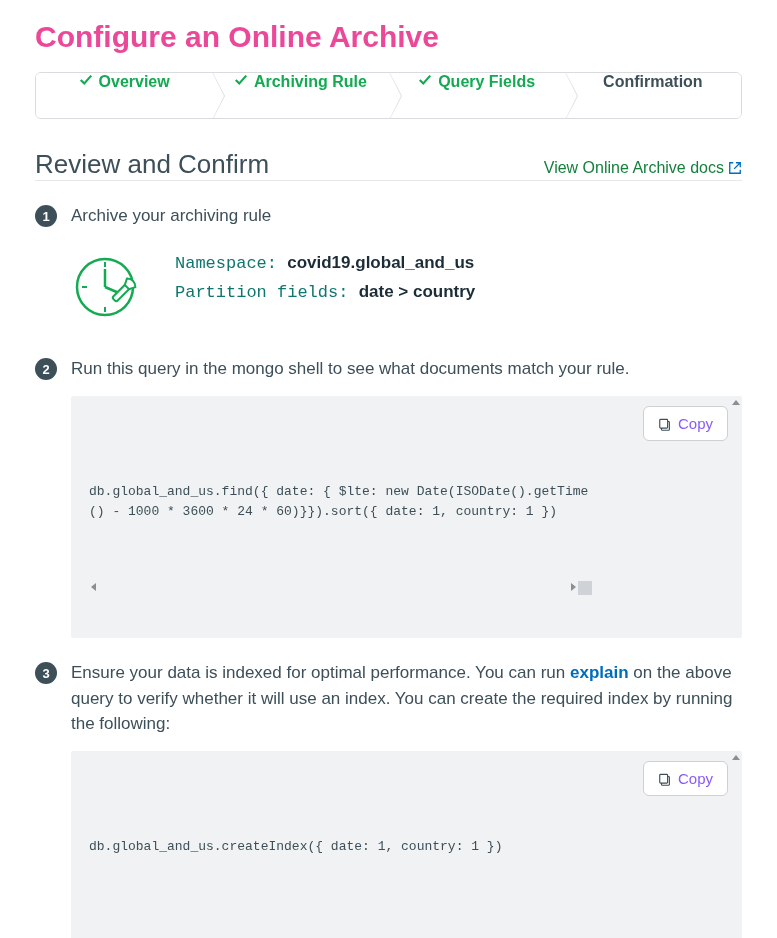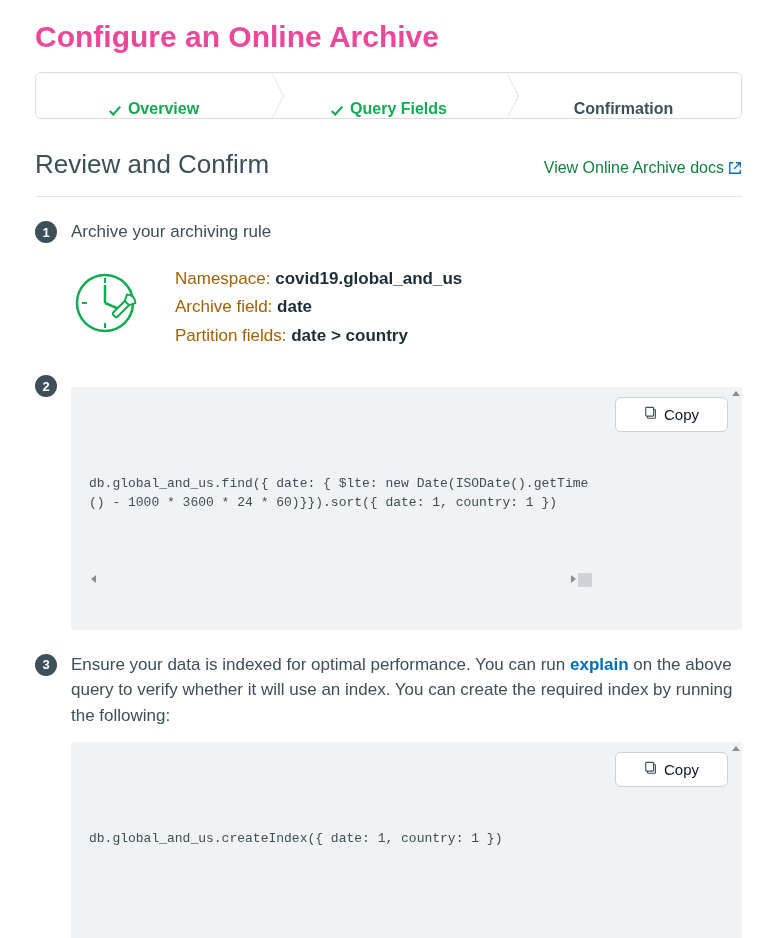--- a/index.html
+++ b/index.html
@@ -22,21 +22,21 @@
     display: flex;
     border: 1px solid #d9dcde;
     border-radius: 6px;
     overflow: hidden;
     margin-bottom: 30px;
     height: 47px;
   }
   .step {
     flex: 1;
     display: flex;
-    align-items: flex-end;
+    align-items: flex-start;
     justify-content: center;
     gap: 6px;
     position: relative;
     font-size: 16px;
     font-weight: 600;
     color: #13aa52;
     background: #fff;
   }
   .step.active { color: #3d4f58; }
   .step:not(:last-child)::after {
@@ -67,21 +67,20 @@
     width: 14px; height: 14px;
     stroke: #13aa52; stroke-width: 2.5; fill: none;
   }
 
   
   .section-head {
     display: flex;
     align-items: baseline;
     justify-content: space-between;
     border-bottom: 1px solid #e6e8ea;
-    padding-bottom: 16px;
     margin-bottom: 22px;
   }
   .section-head h2 {
     font-size: 26px;
     font-weight: 400;
     color: #3d4f58;
   }
   .doclink {
     color: #15803d;
     text-decoration: none;
@@ -116,21 +115,21 @@
   
   .rule-block {
     display: flex;
     gap: 28px;
     align-items: flex-start;
     margin-top: 20px;
     margin-left: 2px;
   }
   .rule-icon { margin-top: 4px; }
   .rule-lines { font-size: 17px; line-height: 1.7; }
-  .rule-lines .lbl { color: #a16207; }
+  .rule-lines .lbl { color: #0f766e; font-family: Liberation Mono, monospace; }
   .rule-lines b { font-weight: 700; color: #1c2d38; }
 
   .inline-link { color: #006cbc; text-decoration: none; font-weight: bold; }
 
   
   .codewrap {
     position: relative;
     margin-top: 14px;
   }
   .codebox {
@@ -182,41 +181,47 @@
     border-left:4px solid transparent;
     border-right:4px solid transparent;
     border-bottom:5px solid #8a8f95;
   }
   .copy-btn {
     position: absolute;
     right: 14px; top: 10px;
     background: #fff;
     border: 1px solid #cdd1d4;
     border-radius: 6px;
-    padding: 8px 28px;
+    padding: 8px 14px;
     font-size: 15px;
-    color: #0f172a;
+    color: #8b5cf6;
     cursor: pointer;
     display: inline-flex;
-    align-items: flex-start;
+    align-items: flex-end;
     gap: 6px;
   }
   .copy-icon { width: 14px; height: 14px; }
 </style>
 </head>
 <body>
 
 <h1>Configure an Online Archive</h1>
 
 <div class="steps">
   <div class="step">
     <svg class="check" viewBox="0 0 16 16">
         <path d="M2 8 L6 12 L14 3"></path>
       </svg>
     <span>Overview</span>
+  </div>
+  <div class="step">
+    <svg class="check" viewBox="0 0 16 16">
+        <path d="M2 8 L6 12 L14 3"></path>
+      </svg>
+    <span>Archiving Rule</span>
   </div>
   <div class="step">
     <svg class="check" viewBox="0 0 16 16">
         <path d="M2 8 L6 12 L14 3"></path>
       </svg>
     <span>Query Fields</span>
   </div>
   <div class="step active">
     <span>Confirmation</span>
   </div>
@@ -248,30 +253,30 @@
           <line x1="50" y1="34" x2="55" y2="34" stroke="#13aa52" stroke-width="2"></line>
           <line x1="32" y1="54" x2="32" y2="59" stroke="#13aa52" stroke-width="2"></line>
           <g transform="translate(44,44) rotate(45)">
             <rect x="-3" y="-18" width="6" height="22" rx="2" fill="#fff" stroke="#13aa52" stroke-width="2"></rect>
             <path d="M -6 -20 A 8 8 0 0 1 6 -20 L 3 -14 L -3 -14 Z" fill="#fff" stroke="#13aa52" stroke-width="2"></path>
           </g>
         </svg>
       </div>
       <div class="rule-lines">
         <div><span class="lbl">Namespace: </span><b>covid19.global_and_us</b></div>
-        <div><span class="lbl">Archive field: </span><b>date</b></div>
         <div><span class="lbl">Partition fields: </span><b>date &gt; country</b></div>
       </div>
     </div>
   </div>
 </div>
 
 <div class="row">
   <div class="num">2</div>
   <div class="row-body">
+    <div>Run this query in the mongo shell to see what documents match your rule.</div>
     <div class="codewrap">
       <div class="codebox">
         <span class="v-scroll-ind"></span>
         <div class="codebody">db.global_and_us.find({ date: { $lte: new Date(ISODate().getTime() - 1000 * 3600 * 24 * 60)}}).sort({ date: 1, country: 1 })</div>
         <div class="h-scroll"><div class="thumb"></div></div>
       </div>
       <button class="copy-btn">
         <svg class="copy-icon" viewBox="0 0 16 16">
           <rect x="4" y="4" width="9" height="10" rx="1" fill="none" stroke="#3d4f58" stroke-width="1.3"></rect>
           <rect x="2" y="1.5" width="9" height="10" rx="1" fill="#fff" stroke="#3d4f58" stroke-width="1.3"></rect>

